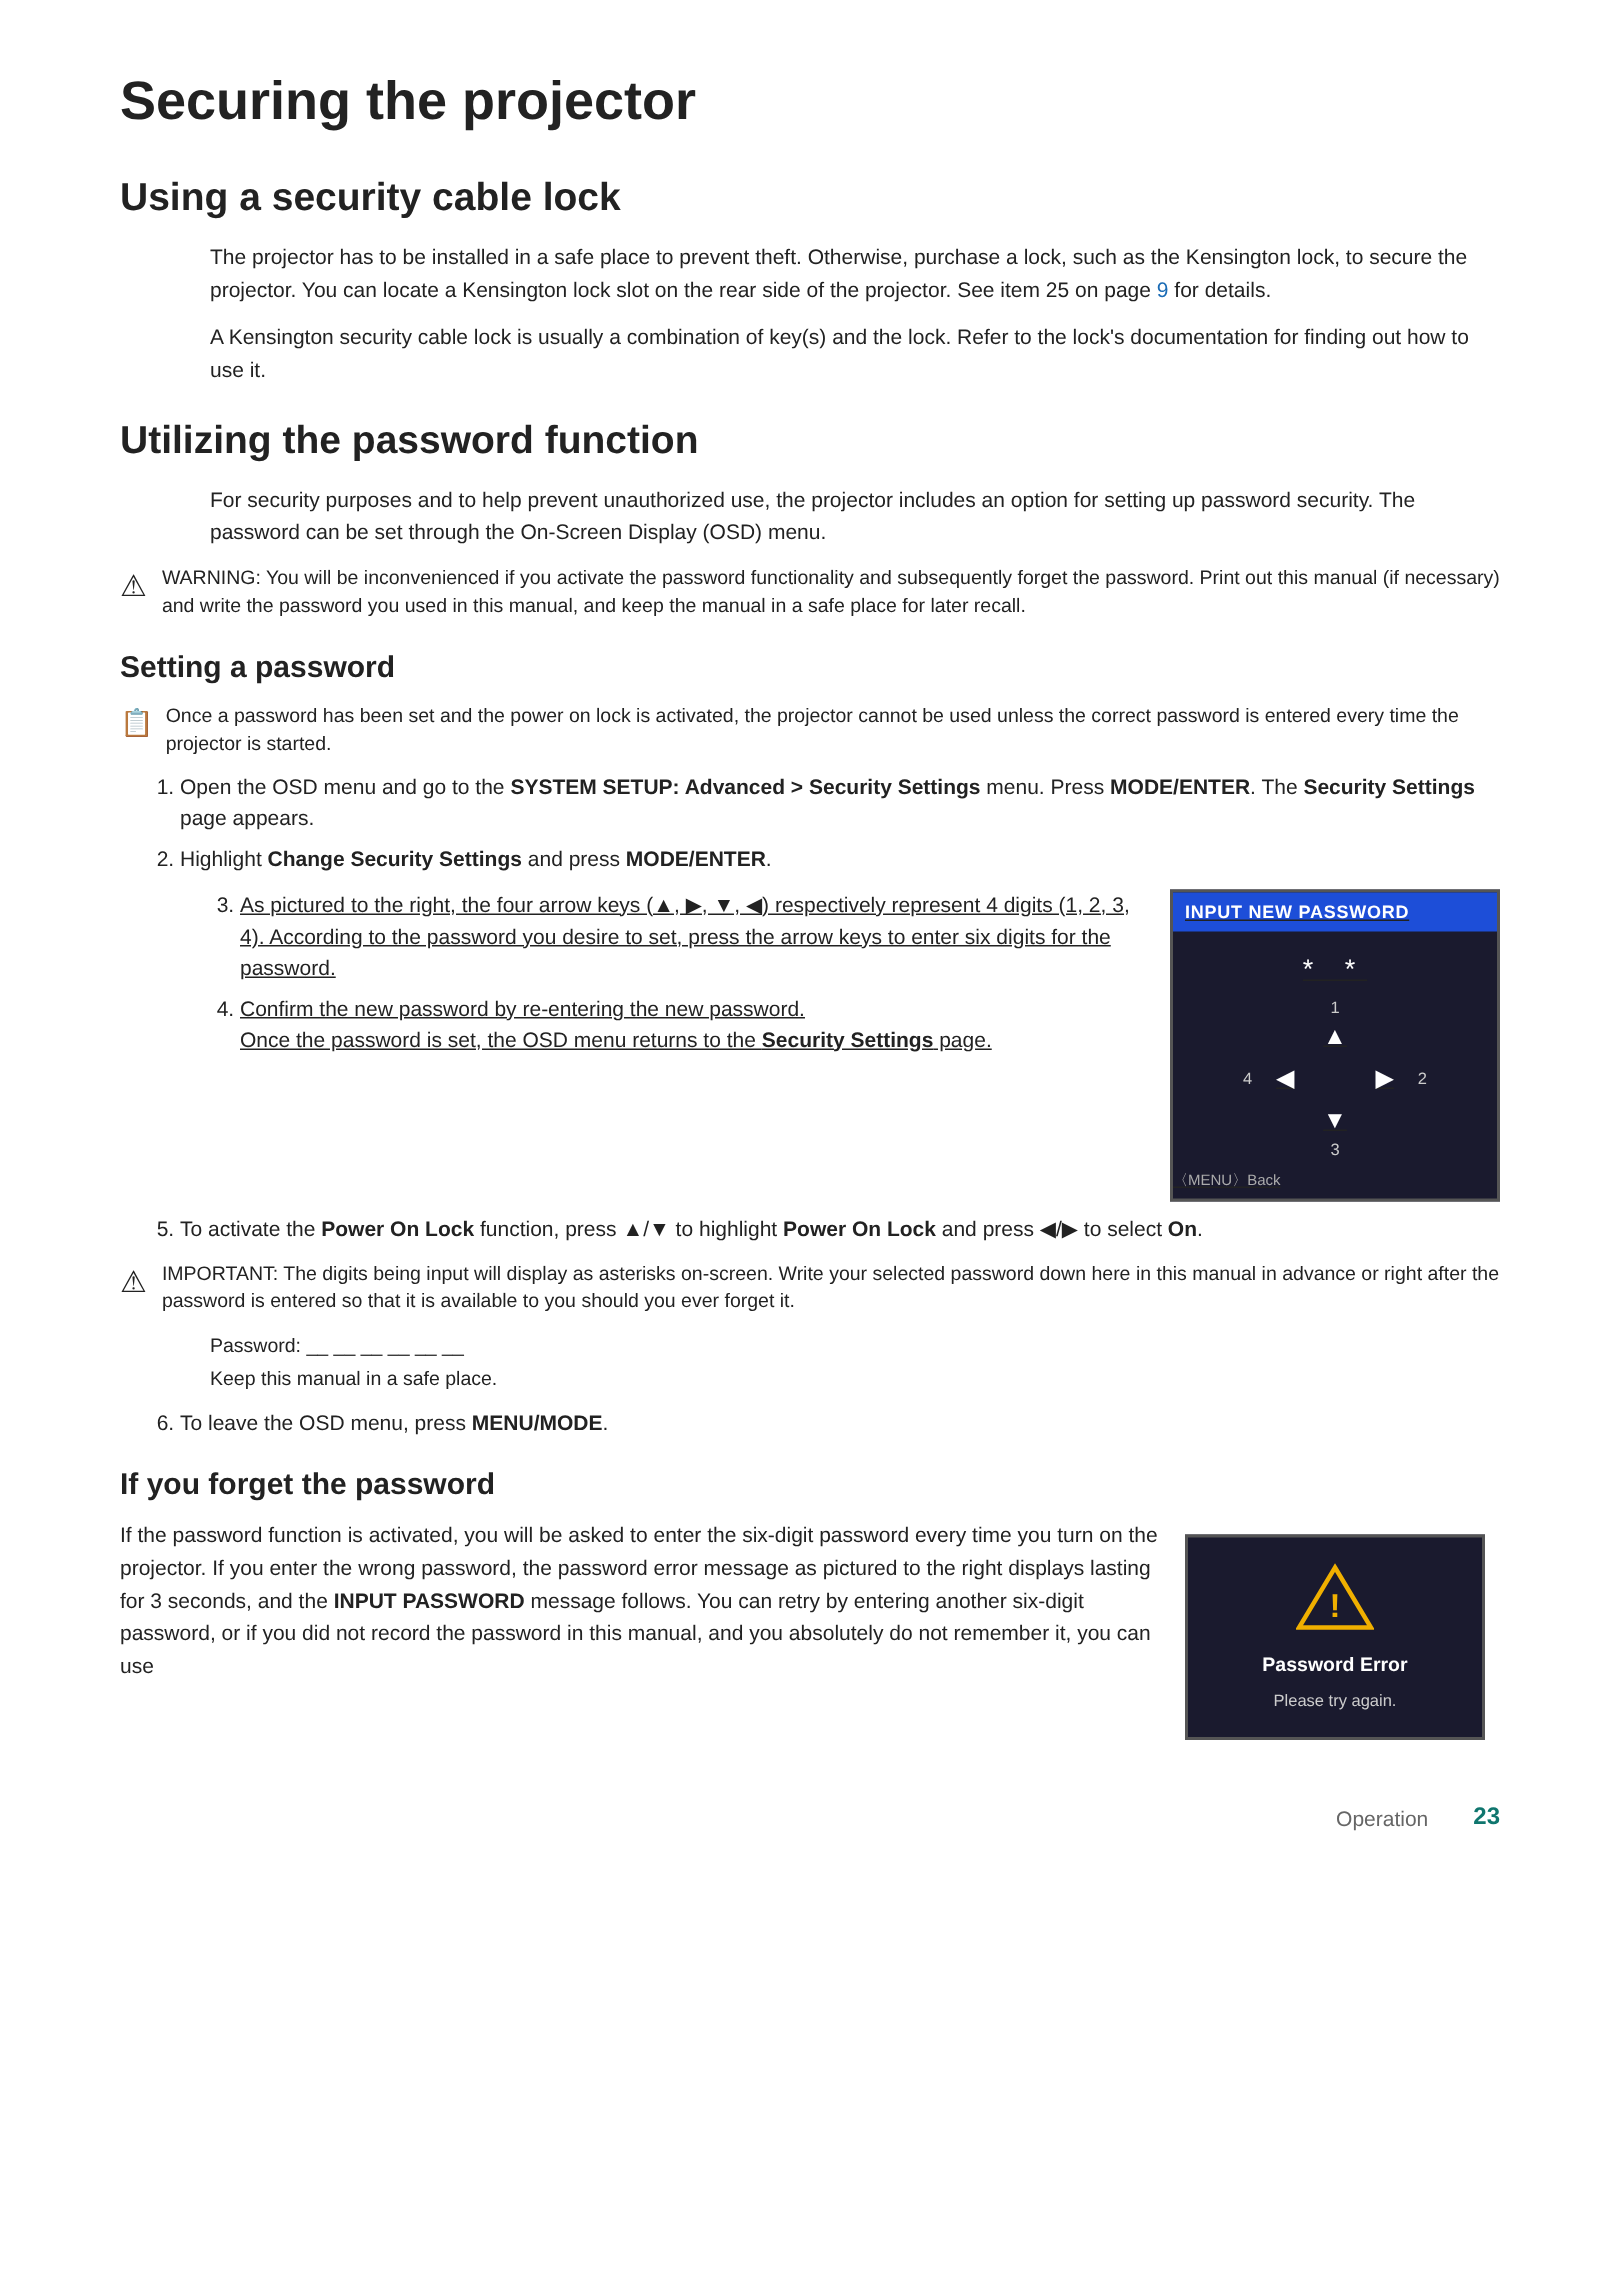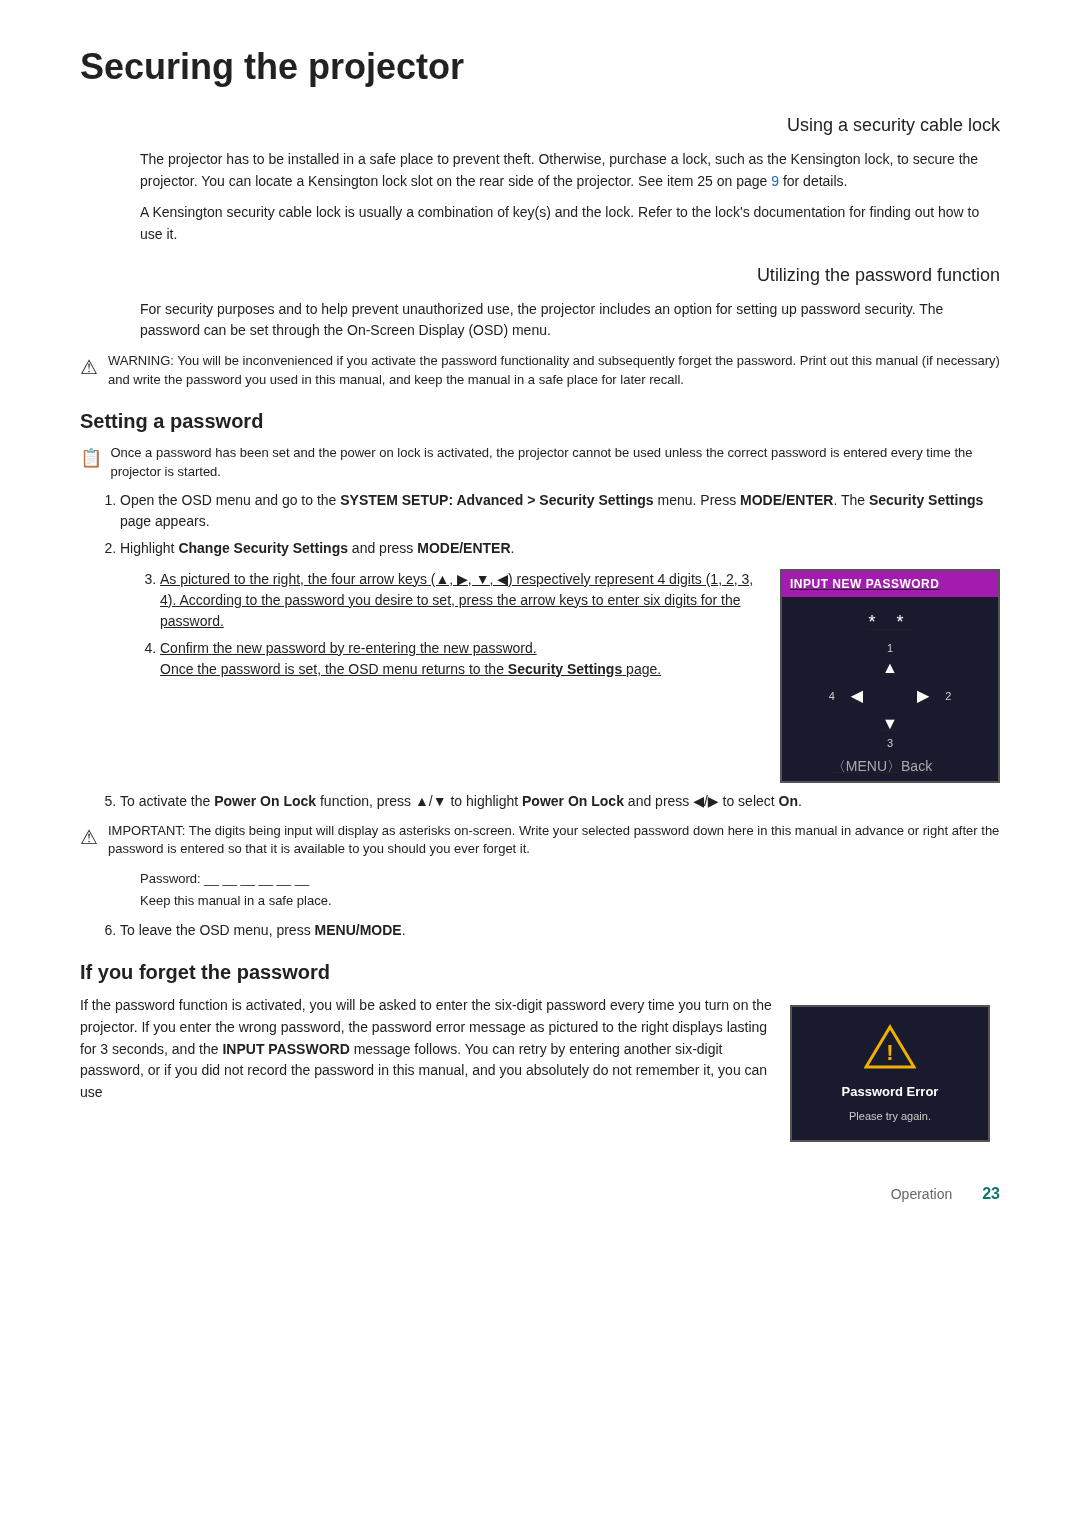--- a/index.html
+++ b/index.html
@@ -13,25 +13,24 @@
       padding: 40px 80px 60px 80px;
       line-height: 1.5;
     }
     h1 {
       font-size: 36px;
       font-weight: bold;
       margin-bottom: 18px;
       font-family: Arial, Helvetica, sans-serif;
     }
     h2 {
-      font-size: 18px;
-      font-weight: normal;
+      font-size: 26px;
+      font-weight: bold;
       margin-bottom: 10px;
       margin-top: 10px;
-      text-align: right;
     }
     h3 {
       font-size: 20px;
       font-weight: bold;
       margin-bottom: 8px;
       margin-top: 14px;
     }
     p {
       margin-bottom: 10px;
       font-size: 14px;
@@ -94,21 +93,21 @@
     .osd-box {
       border: 2px solid #555;
       background: #1a1a2e;
       color: #fff;
       width: 220px;
       font-size: 12px;
       padding: 0;
       font-family: Arial, Helvetica, sans-serif;
     }
     .osd-title {
-      background: #a21caf;
+      background: #1d4ed8;
       color: #fff;
       font-size: 12px;
       font-weight: bold;
       padding: 4px 8px;
       letter-spacing: 0.5px;
     }
     .osd-body {
       padding: 12px 16px 8px 16px;
       text-align: center;
       position: relative;
@@ -137,23 +136,23 @@
     .osd-arrow {
       font-size: 16px;
       color: #fff;
     }
     .osd-number {
       font-size: 11px;
       color: #ccc;
       position: absolute;
     }
     .osd-menu-hint {
-      font-size: 14px;
+      font-size: 10px;
       color: #aaa;
-      text-align: center;
+      text-align: left;
       padding: 2px 16px 4px 0;
     }
     .password-line {
       font-size: 13px;
       margin: 6px 0 2px 60px;
     }
     .keep-safe {
       font-size: 13px;
       margin: 0 0 10px 60px;
     }

